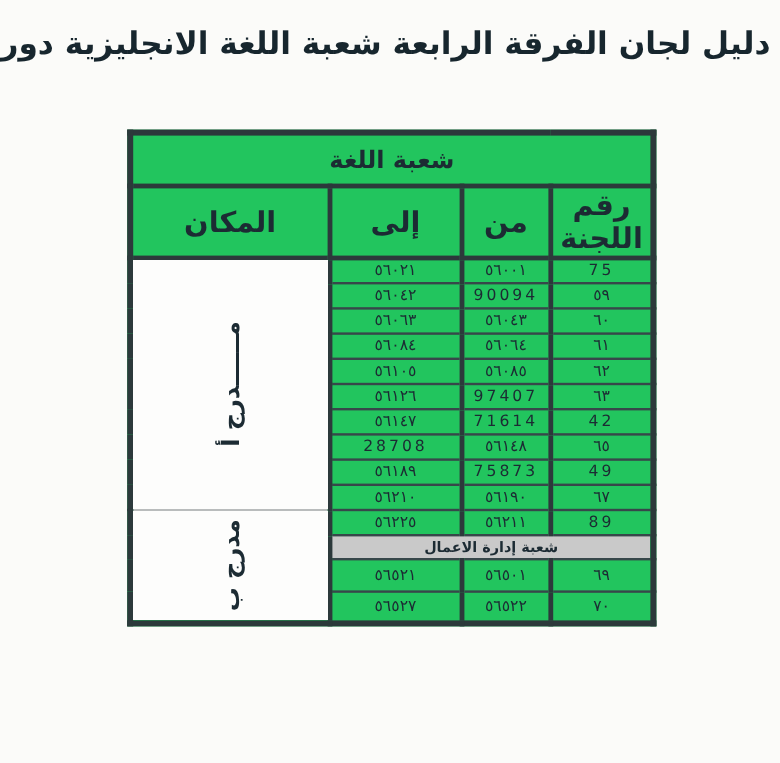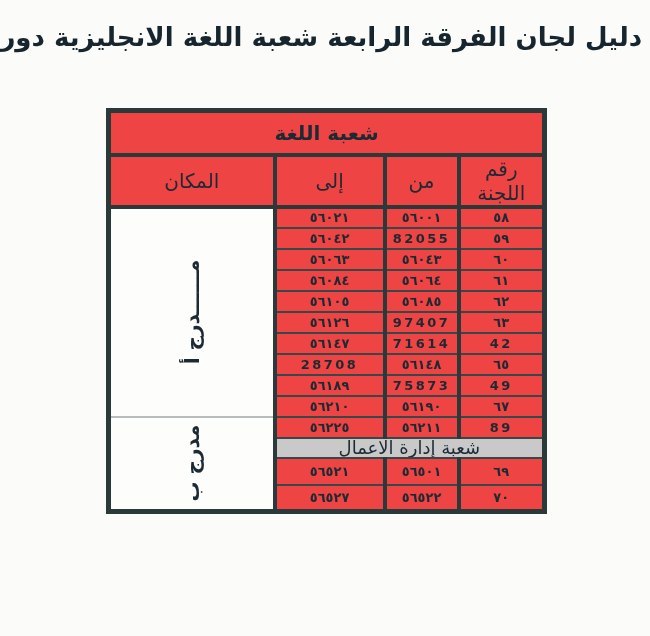--- a/index.html
+++ b/index.html
@@ -34,58 +34,58 @@
     letter-spacing:0.5px;
     white-space:nowrap;
   }
   table.grid{
     position:absolute;
     top:108px;left:106px;
     width:368px;
     border-collapse:collapse;
     table-layout:fixed;
     direction:rtl;
-    background:#ef4444;
+    background:#22c55e;
   }
   table.grid{border:5px solid var(--border-dark);}
   th,td{
     border-left:4px solid var(--border-dark);
     border-right:4px solid var(--border-dark);
     text-align:center;
     vertical-align:middle;
     color:var(--ink);
     overflow:hidden;
   }
   th.sec-title{
     height:44px;
     font-size:20px;
     font-weight:bold;
     border-bottom:4px solid var(--border-dark);
   }
   tr.cols th{
     height:46px;
-    font-size:20px;
-    font-weight:normal;
+    font-size:24px;
+    font-weight:bold;
     border-bottom:4px solid var(--border-dark);
   }
   tr.data td.num{
     height:21px;
     font-size:13px;
-    font-weight:bold;
+    font-weight:normal;
     letter-spacing:2.5px;
     line-height:1;
     border-top:2px solid var(--line-thin);
     border-bottom:2px solid var(--line-thin);
   }
   tr.data.tall td.num{height:27px;}
   td.divider{
     height:20px;
     background:var(--divider-bg);
-    font-size:18px;
-    font-weight:normal;
+    font-size:12px;
+    font-weight:bold;
     line-height:1;
     border-top:2px solid var(--line-thin);
     border-bottom:2px solid var(--line-thin);
   }
   td.place{
     position:relative;
     background:#fdfdfc;
   }
   td.place-b{border-top:2px solid var(--line-faint);}
   .place-text{
@@ -119,30 +119,30 @@
       </tr>
       <tr class="cols">
         <th>رقم اللجنة</th>
         <th>من</th>
         <th>إلى</th>
         <th>المكان</th>
       </tr>
     </thead>
     <tbody id="rows">
         <tr class="data">
-          <td class="num c-committee">٥٨</td>
+          <td class="num c-committee">75</td>
           <td class="num c-from">٥٦٠٠١</td>
           <td class="num c-to">٥٦٠٢١</td>
           <td rowspan="10" class="place place-a">
             <span class="place-text">مــــــدرج أ</span>
           </td>
         </tr>
         <tr class="data">
           <td class="num c-committee">٥٩</td>
-          <td class="num c-from">82055</td>
+          <td class="num c-from">90094</td>
           <td class="num c-to">٥٦٠٤٢</td>
         </tr>
         <tr class="data">
           <td class="num c-committee">٦٠</td>
           <td class="num c-from">٥٦٠٤٣</td>
           <td class="num c-to">٥٦٠٦٣</td>
         </tr>
         <tr class="data">
           <td class="num c-committee">٦١</td>
           <td class="num c-from">٥٦٠٦٤</td>

